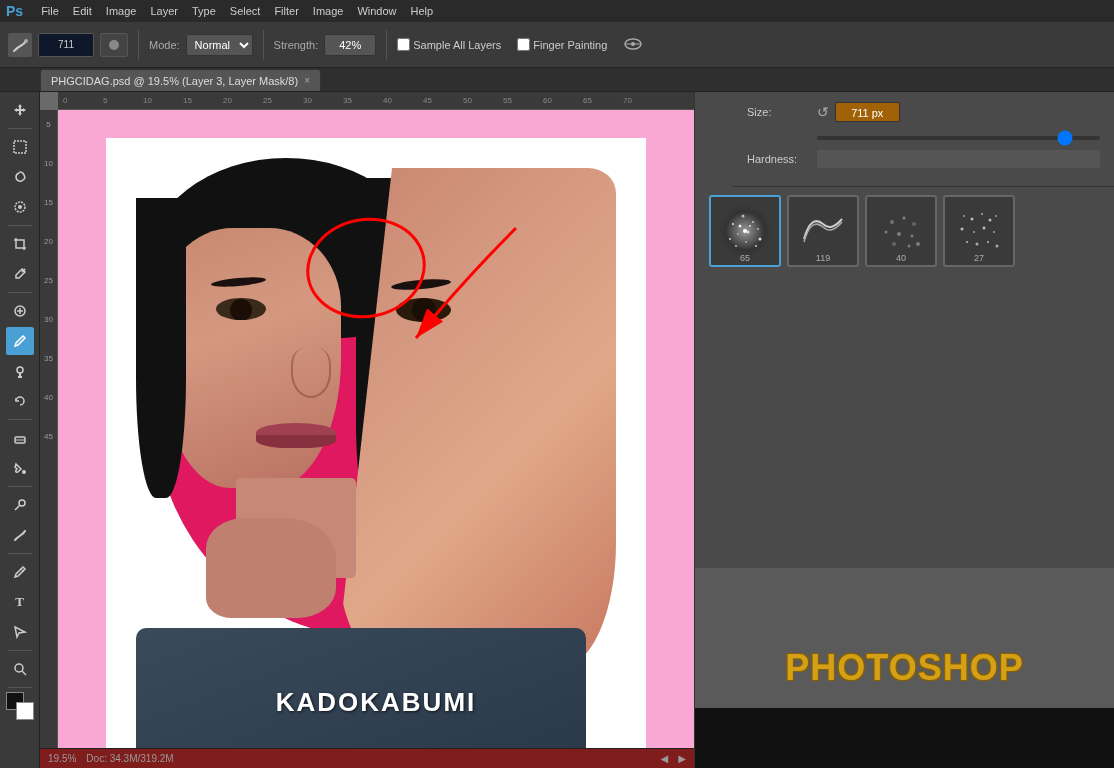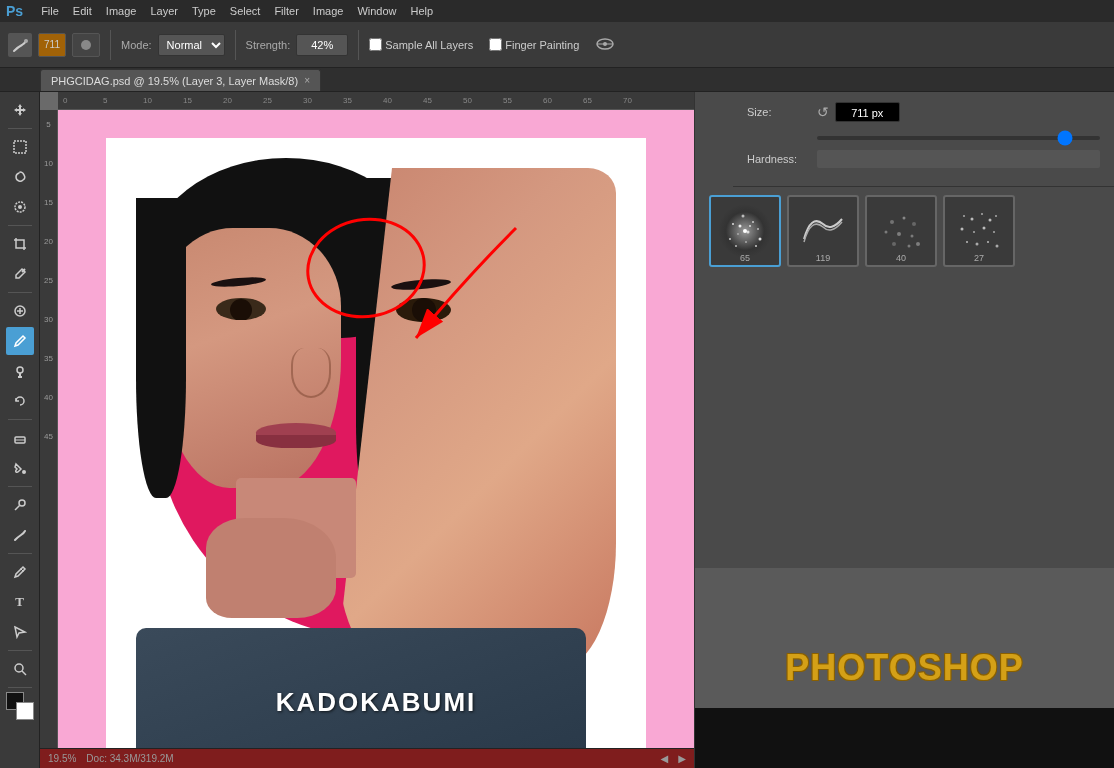--- a/index.html
+++ b/index.html
@@ -342,21 +342,21 @@
 </div>
 
 <div id="toolbar">
 
   <div class="tool-icon">
     <svg width="16" height="16" viewBox="0 0 16 16">
         <path d="M2 14 Q6 10 10 8 Q13 6 14 4" stroke="#ccc" stroke-width="2" fill="none" stroke-linecap="round"></path>
         <circle cx="14" cy="4" r="2" fill="#aaa"></circle>
       </svg>
   </div>
-  <div class="tool-icon" style="width:28px; background:#a16207; border:1px solid #555; font-size:10px; color:#ccc;">
+  <div class="tool-icon" style="width:56px; background:#0f172a; border:1px solid #555; font-size:10px; color:#ccc;">
     <span>711</span>
   </div>
 
   <div class="tool-icon" style="width:28px; background:#444; border:1px solid #555;">
     <svg width="14" height="14" viewBox="0 0 14 14">
         <circle cx="7" cy="7" r="5" fill="#888"></circle>
       </svg>
   </div>
   <div class="toolbar-sep"></div>
   <span class="toolbar-label">Mode:</span>
@@ -613,21 +613,21 @@
   </div>
 
   <div id="right-panel">
 
     <div id="brush-options">
 
       <div class="brush-row">
         <label>Size:</label>
         <div style="display:flex; align-items:center; gap:6px; flex:1;">
           <div class="brush-value-icon">↺</div>
-          <div class="brush-value-input" style="display:inline-block; background:#000000; border:1px solid #333; color:#fff; width:65px; height:20px; font-size:11px; text-align:center; line-height:20px; border-radius:2px;">711 px</div>
+          <div class="brush-value-input" style="display:inline-block; background:#a16207; border:1px solid #333; color:#fff; width:65px; height:20px; font-size:11px; text-align:center; line-height:20px; border-radius:2px;">711 px</div>
         </div>
       </div>
 
       <div style="padding: 0 0 8px 70px;">
         <div style="width:100%; position:relative;">
           <input type="range" style="width: 100%; height: 4px; background: rgb(51, 51, 51); appearance: none; outline: none; border-radius: 2px; cursor: pointer;" value="90" min="0" max="100">
         </div>
       </div>
 
       <div class="hardness-row brush-row">

